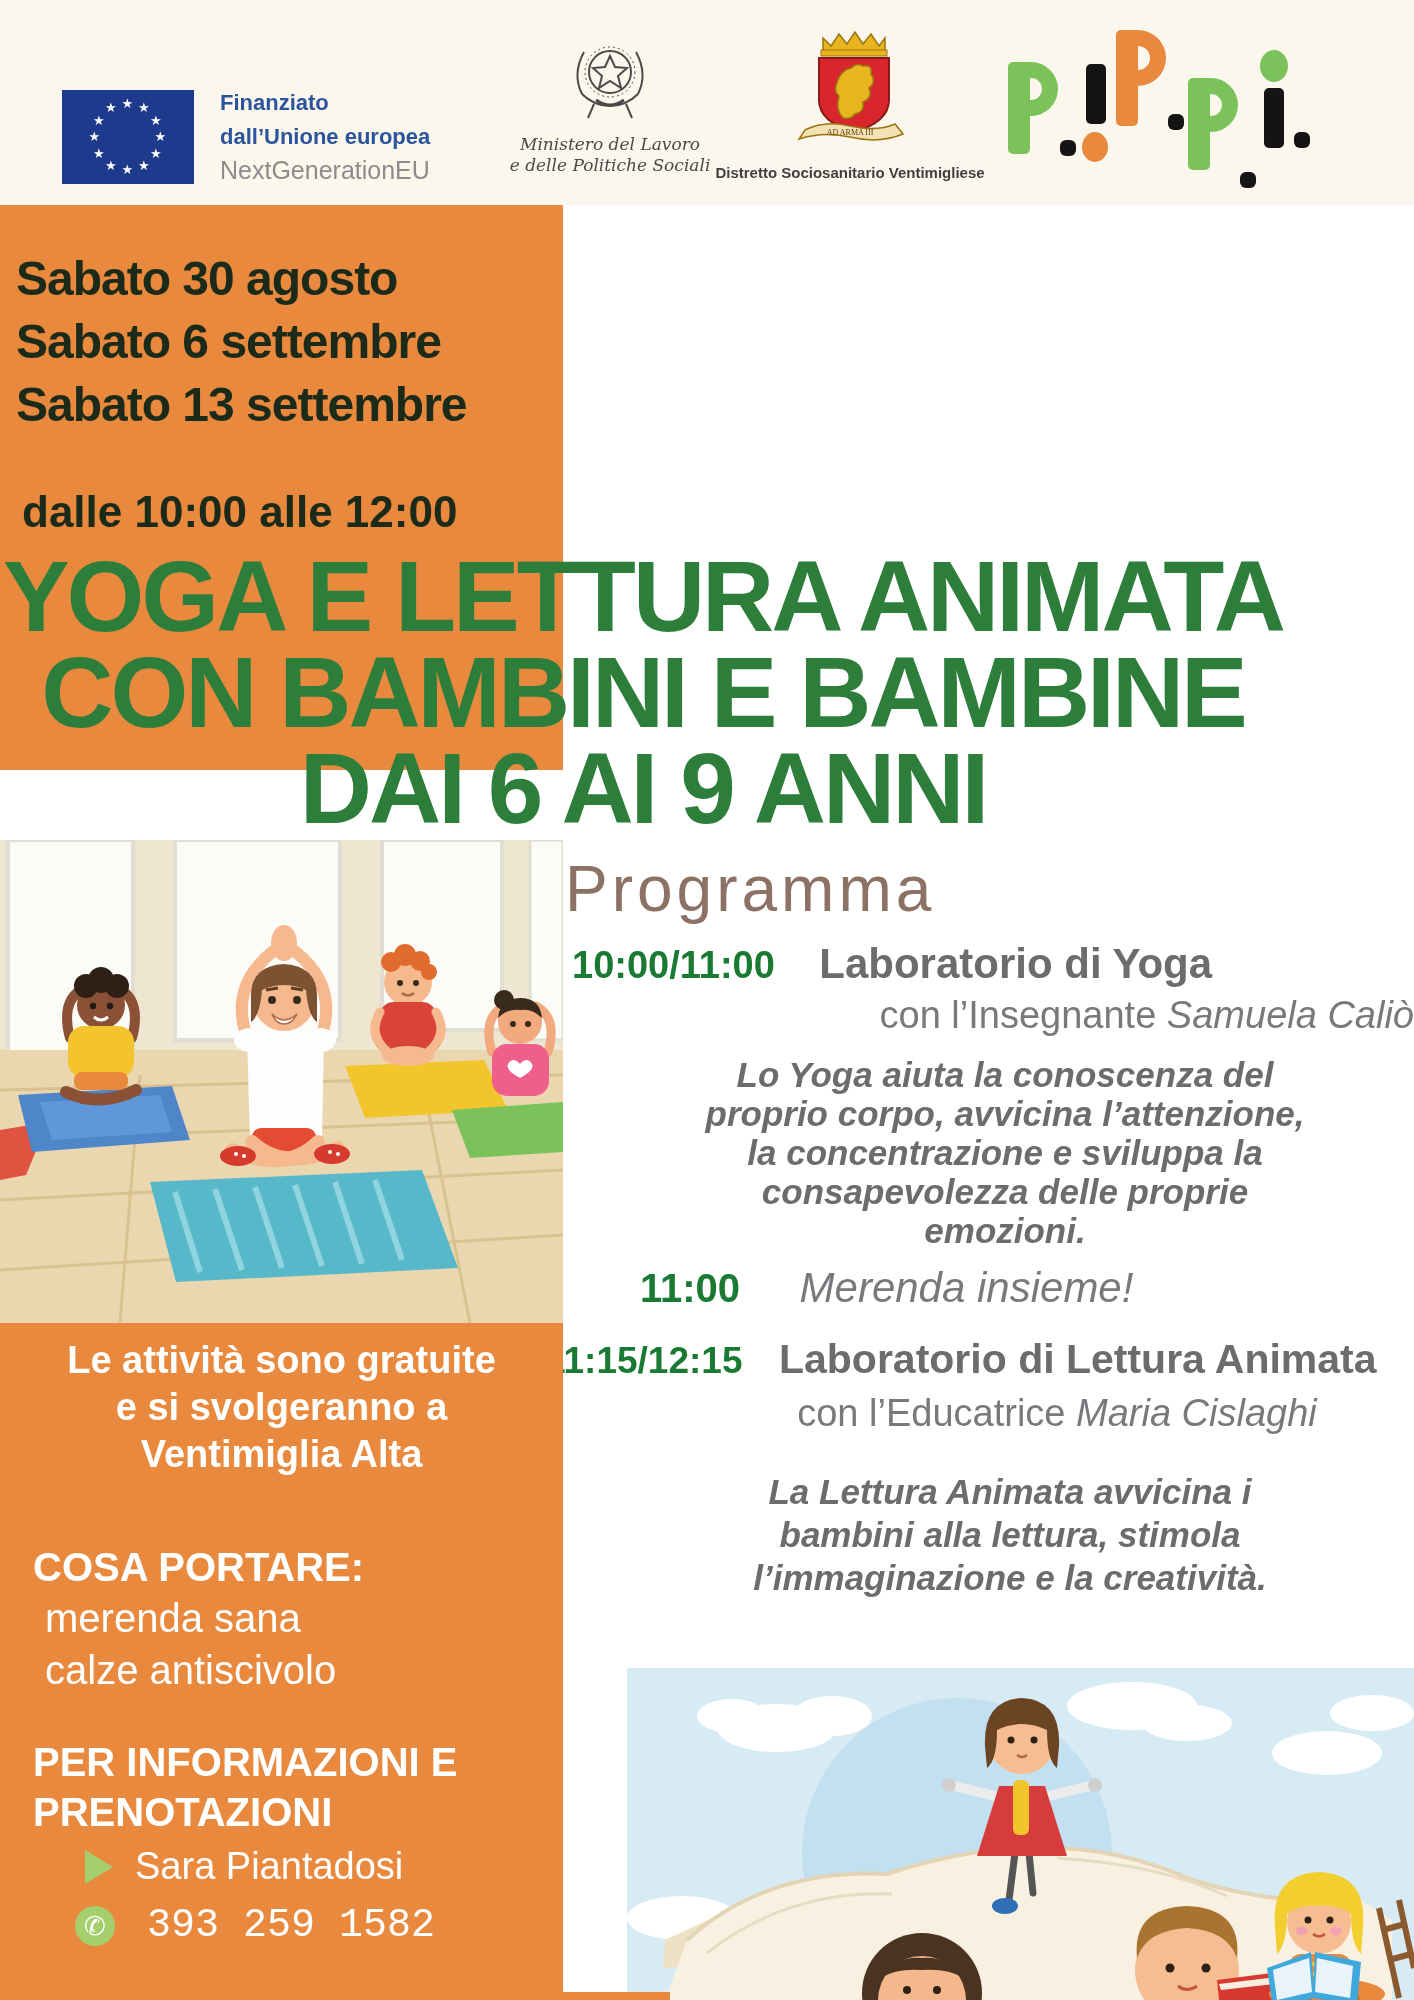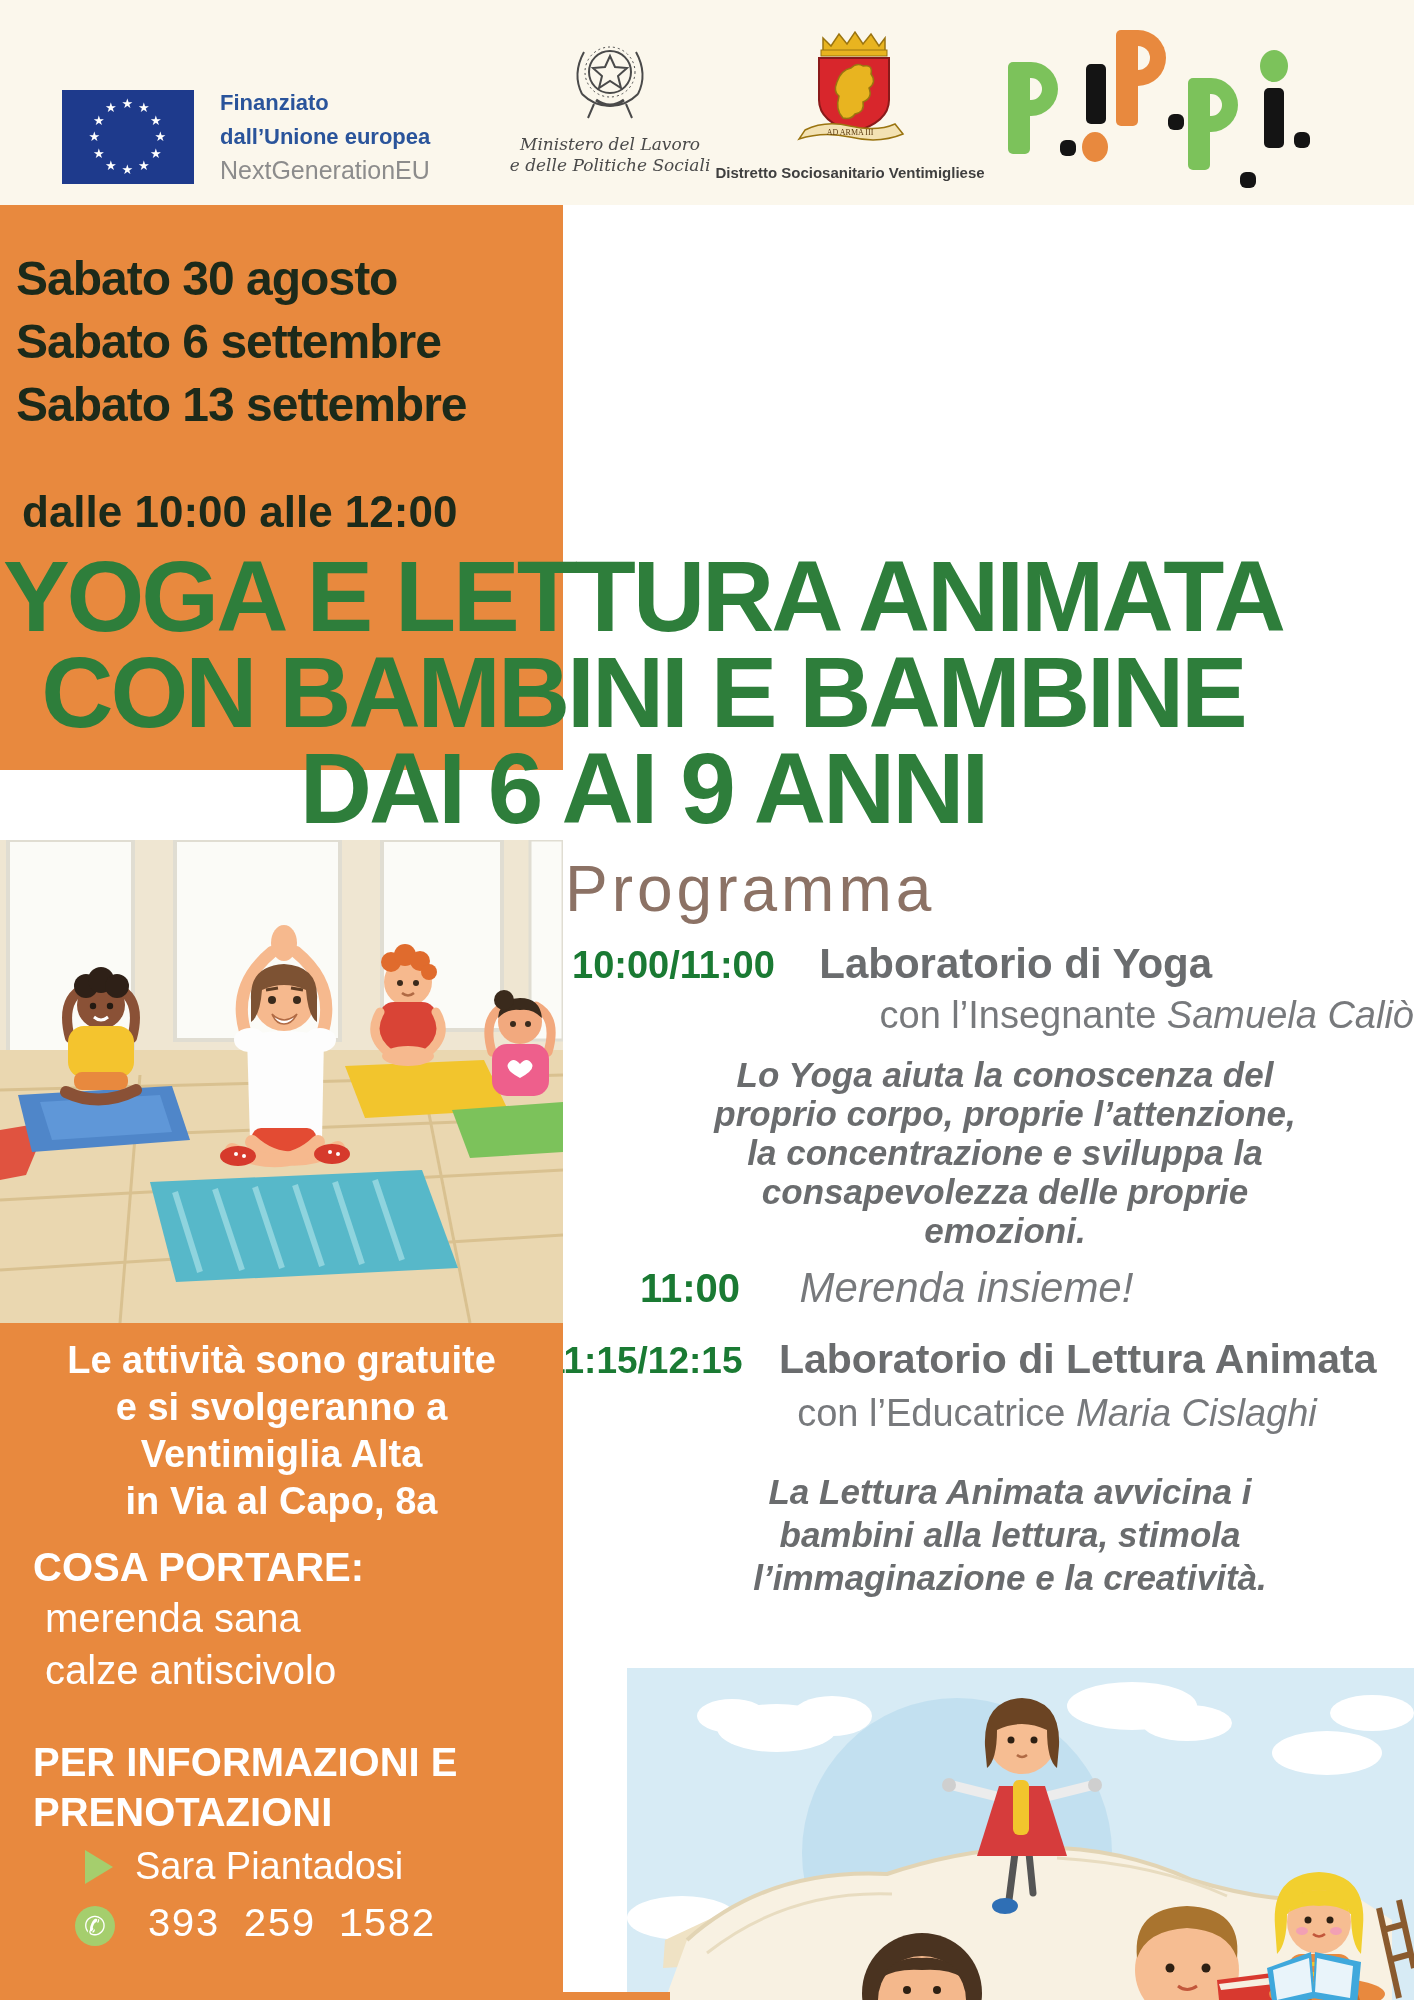--- a/index.html
+++ b/index.html
@@ -269,21 +269,21 @@
 
   <div class="prog-row1">
     <span class="ptime">10:00/11:00</span>
     <span class="ptitle">Laboratorio di Yoga</span>
   </div>
   <div class="prog-sub1">
     <span>con l’Insegnante </span><span class="person">Samuela Caliò</span>
   </div>
   <div class="para para1">
     <div>Lo Yoga aiuta la conoscenza del</div>
-    <div>proprio corpo, proprie l’attenzione,</div>
+    <div>proprio corpo, avvicina l’attenzione,</div>
     <div>la concentrazione e sviluppa la</div>
     <div>consapevolezza delle proprie</div>
     <div>emozioni.</div>
   </div>
 
   <div class="snack-row">
     <span class="ptime">11:00</span>
     <span class="snack-label">Merenda insieme!</span>
   </div>
 
@@ -298,21 +298,20 @@
     <div>La Lettura Animata avvicina i</div>
     <div>bambini alla lettura, stimola</div>
     <div>l’immaginazione e la creatività.</div>
   </div>
 
   <div class="info-panel">
     <div class="loc">
       <div>Le attività sono gratuite</div>
       <div>e si svolgeranno a</div>
       <div>Ventimiglia Alta</div>
-      <div>in Via al Capo, 8a</div>
     </div>
     <div class="bring-title">COSA PORTARE:</div>
     <div class="bring-1">merenda sana</div>
     <div class="bring-2">calze antiscivolo</div>
     <div class="contact-1">PER INFORMAZIONI E</div>
     <div class="contact-2">PRENOTAZIONI</div>
     <div class="contact-name-row">
       <div class="play-tri"></div>
       <div class="contact-name">Sara Piantadosi</div>
     </div>

